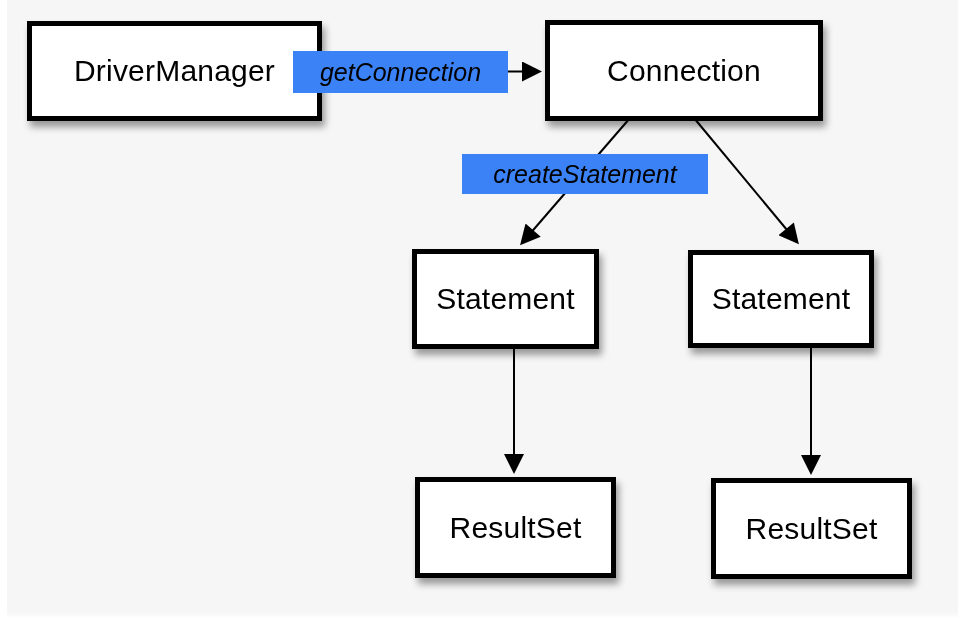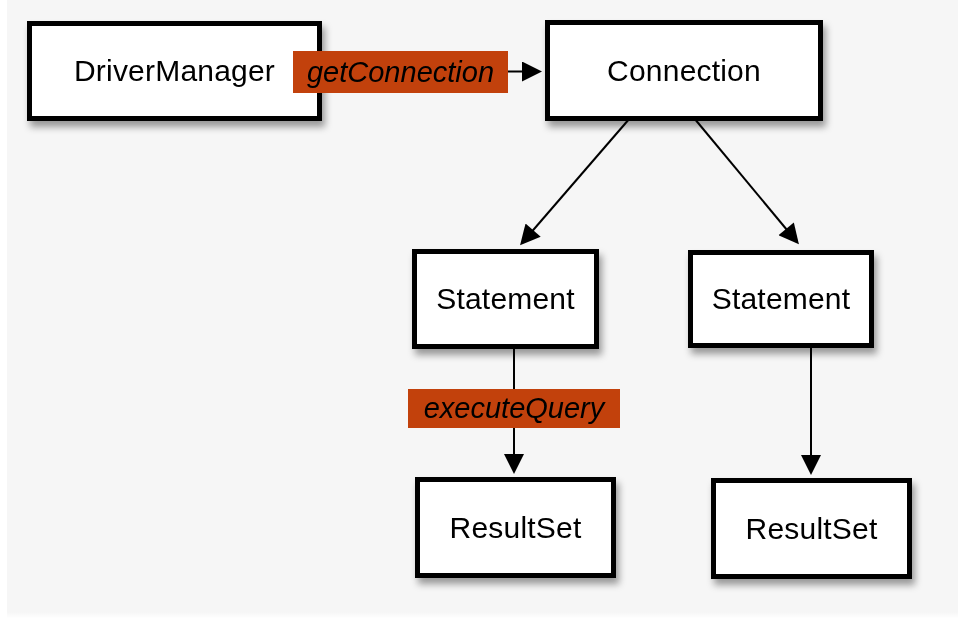--- a/index.html
+++ b/index.html
@@ -46,25 +46,25 @@
     white-space: nowrap;
   }
   .node-drivermanager { left: 27px;  top: 21px;  width: 295px; height: 100px; }
   .node-connection    { left: 545px; top: 20px;  width: 278px; height: 101px; }
   .node-statement-l   { left: 412px; top: 249px; width: 187px; height: 100px; }
   .node-statement-r   { left: 688px; top: 250px; width: 186px; height: 98px;  }
   .node-resultset-l   { left: 415px; top: 477px; width: 201px; height: 101px; }
   .node-resultset-r   { left: 711px; top: 478px; width: 201px; height: 101px; }
   .edge-label {
     position: absolute;
-    background: #c2410c;
+    background: #3b82f6;
     display: flex;
     align-items: center;
     justify-content: center;
-    font-size: 29px;
+    font-size: 25px;
     font-style: italic;
     white-space: nowrap;
   }
   .label-getconnection   { left: 293px; top: 51px;  width: 215px; height: 42px; }
   .label-createstatement { left: 462px; top: 154px; width: 246px; height: 40px; }
   .label-executequery    { left: 408px; top: 389px; width: 212px; height: 39px; }
 </style>
 </head>
 <body>
 
@@ -104,18 +104,18 @@
   <div class="node node-resultset-l">
     <span>ResultSet</span>
   </div>
 
   <div class="node node-resultset-r">
     <span>ResultSet</span>
   </div>
 
   <div class="edge-label label-getconnection">getConnection</div>
 
+  <div class="edge-label label-createstatement">createStatement</div>
 
-  <div class="edge-label label-executequery">executeQuery</div>
 
   <div class="edge-strip-bottom"></div>
 
 </div>
 
 </body></html>

